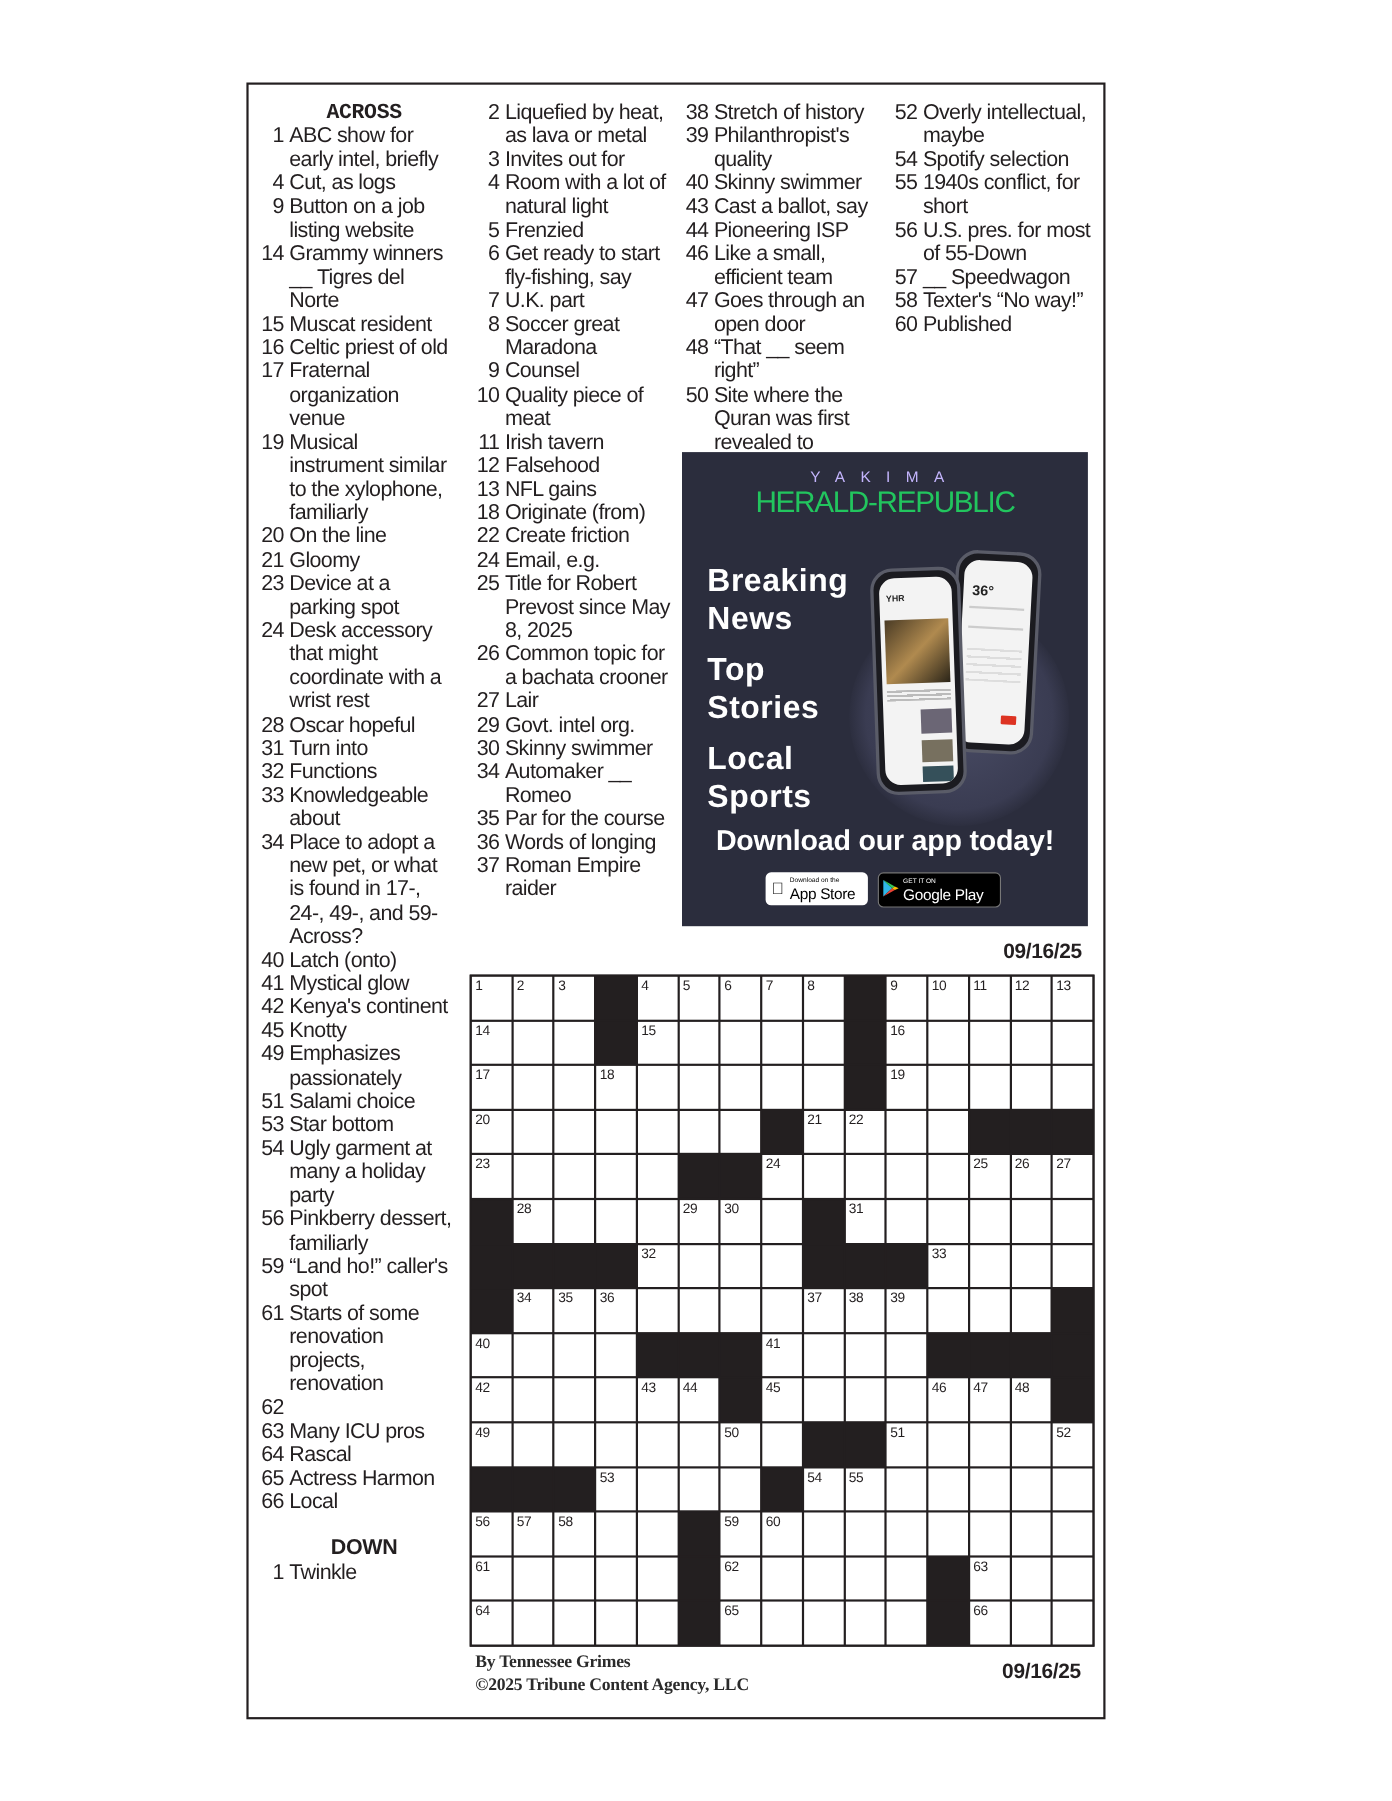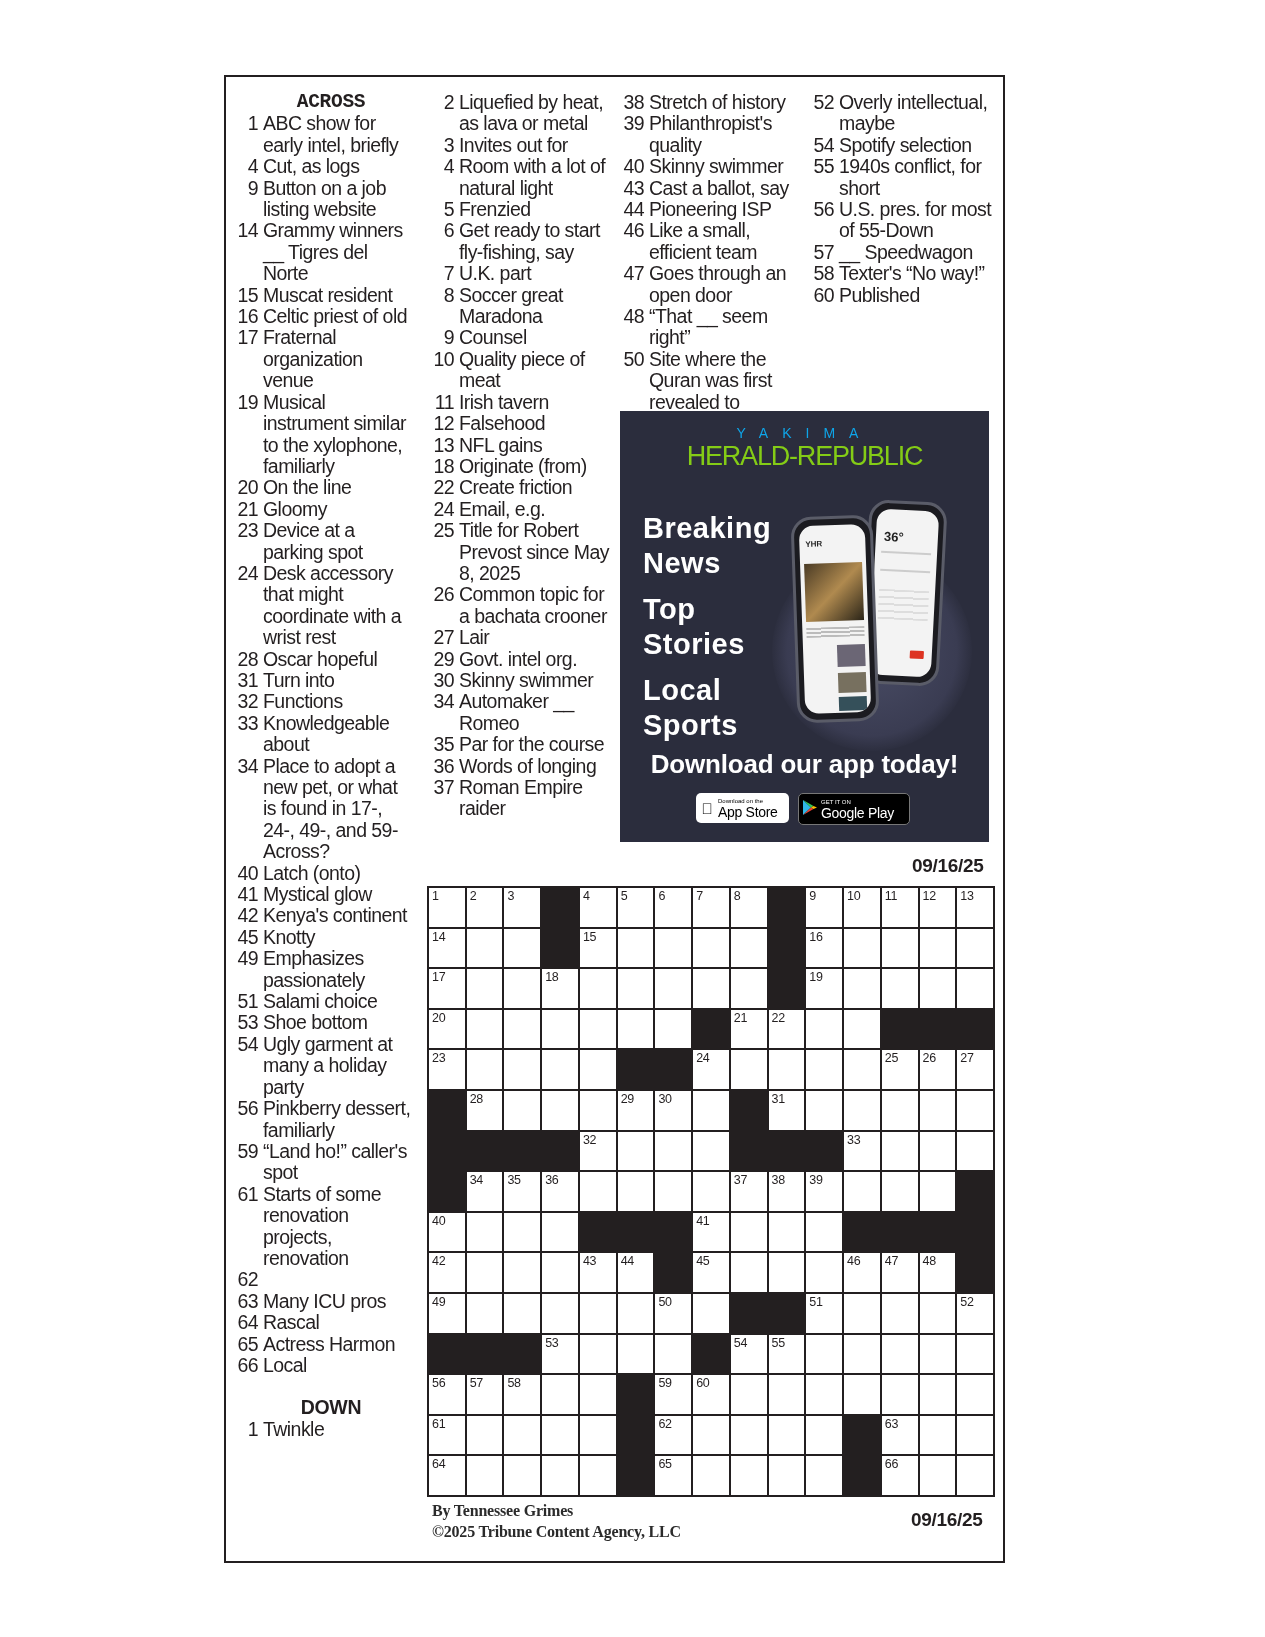--- a/index.html
+++ b/index.html
@@ -6,22 +6,22 @@
   body { width:1265px; height:1637px; position:relative; overflow:hidden;
          font-family:"Liberation Sans", sans-serif; color:#231f20; }
   .frame { position:absolute; left:224px; top:75px; width:777px; height:1484px;
            border:2px solid #231f20; box-sizing:content-box; }
   .col { position:absolute; font-size:19.5px; line-height:21.4px; letter-spacing:-0.55px; }
   .col .head { font-weight:bold; text-align:center; letter-spacing:-0.3px; }
   .clue { display:flex; }
   .clue .num { flex:0 0 auto; text-align:right; padding-right:5px; }
   .clue .txt { flex:1 1 auto; }
   .ad { position:absolute; left:620px; top:411px; width:369px; height:431px; background:#2b2d3d; color:#fff; overflow:hidden; }
-  .ad .brand-top { position:absolute; left:0; right:0; top:14px; text-align:center; font-size:14px; letter-spacing:14px; color:#0ea5e9; }
-  .ad .brand { position:absolute; left:0; right:0; top:30px; text-align:center; font-size:27px; letter-spacing:-1.2px; color:#84cc16; }
+  .ad .brand-top { position:absolute; left:0; right:0; top:14px; text-align:center; font-size:14px; letter-spacing:14px; color:#c4b5fd; }
+  .ad .brand { position:absolute; left:0; right:0; top:30px; text-align:center; font-size:27px; letter-spacing:-1.2px; color:#22c55e; }
   .ad .lines { position:absolute; left:23px; top:100px; font-size:29px; line-height:35px; font-weight:bold; letter-spacing:0.5px; }
   .ad .lines div.gap { height:11px; }
   .ad .glow { position:absolute; left:152px; top:140px; width:200px; height:200px; border-radius:50%;
               background:radial-gradient(circle, #4a4d66 0%, #3a3c52 60%, rgba(43,45,61,0) 72%); }
   .phone { position:absolute; border-radius:20px; background:#1b1b20; border:3px solid #5a5c68; }
   .phone .scr { position:absolute; left:5px; top:6px; right:5px; bottom:6px; background:#f3f3f3; border-radius:14px; overflow:hidden; }
   .ad .cta { position:absolute; left:0; right:0; top:338px; text-align:center; font-size:26px; font-weight:bold; letter-spacing:-0.2px; }
   .store { position:absolute; top:382px; height:30px; border-radius:5px; display:flex; align-items:center; }
   .store.apple { left:76px; width:93px; background:#fff; color:#000; }
   .store.google { left:178px; width:110px; background:#000; color:#fff; border:1px solid #777; }
@@ -132,21 +132,21 @@
       <div class="clue">
         <span class="num" style="width: 22px;">49</span>
         <span class="txt">Emphasizes passionately</span>
       </div>
       <div class="clue">
         <span class="num" style="width: 22px;">51</span>
         <span class="txt">Salami choice</span>
       </div>
       <div class="clue">
         <span class="num" style="width: 22px;">53</span>
-        <span class="txt">Shoe bottom</span>
+        <span class="txt">Star bottom</span>
       </div>
       <div class="clue">
         <span class="num" style="width: 22px;">54</span>
         <span class="txt">Ugly garment at many a holiday party</span>
       </div>
       <div class="clue">
         <span class="num" style="width: 22px;">56</span>
         <span class="txt">Pinkberry dessert, familiarly</span>
       </div>
       <div class="clue">

